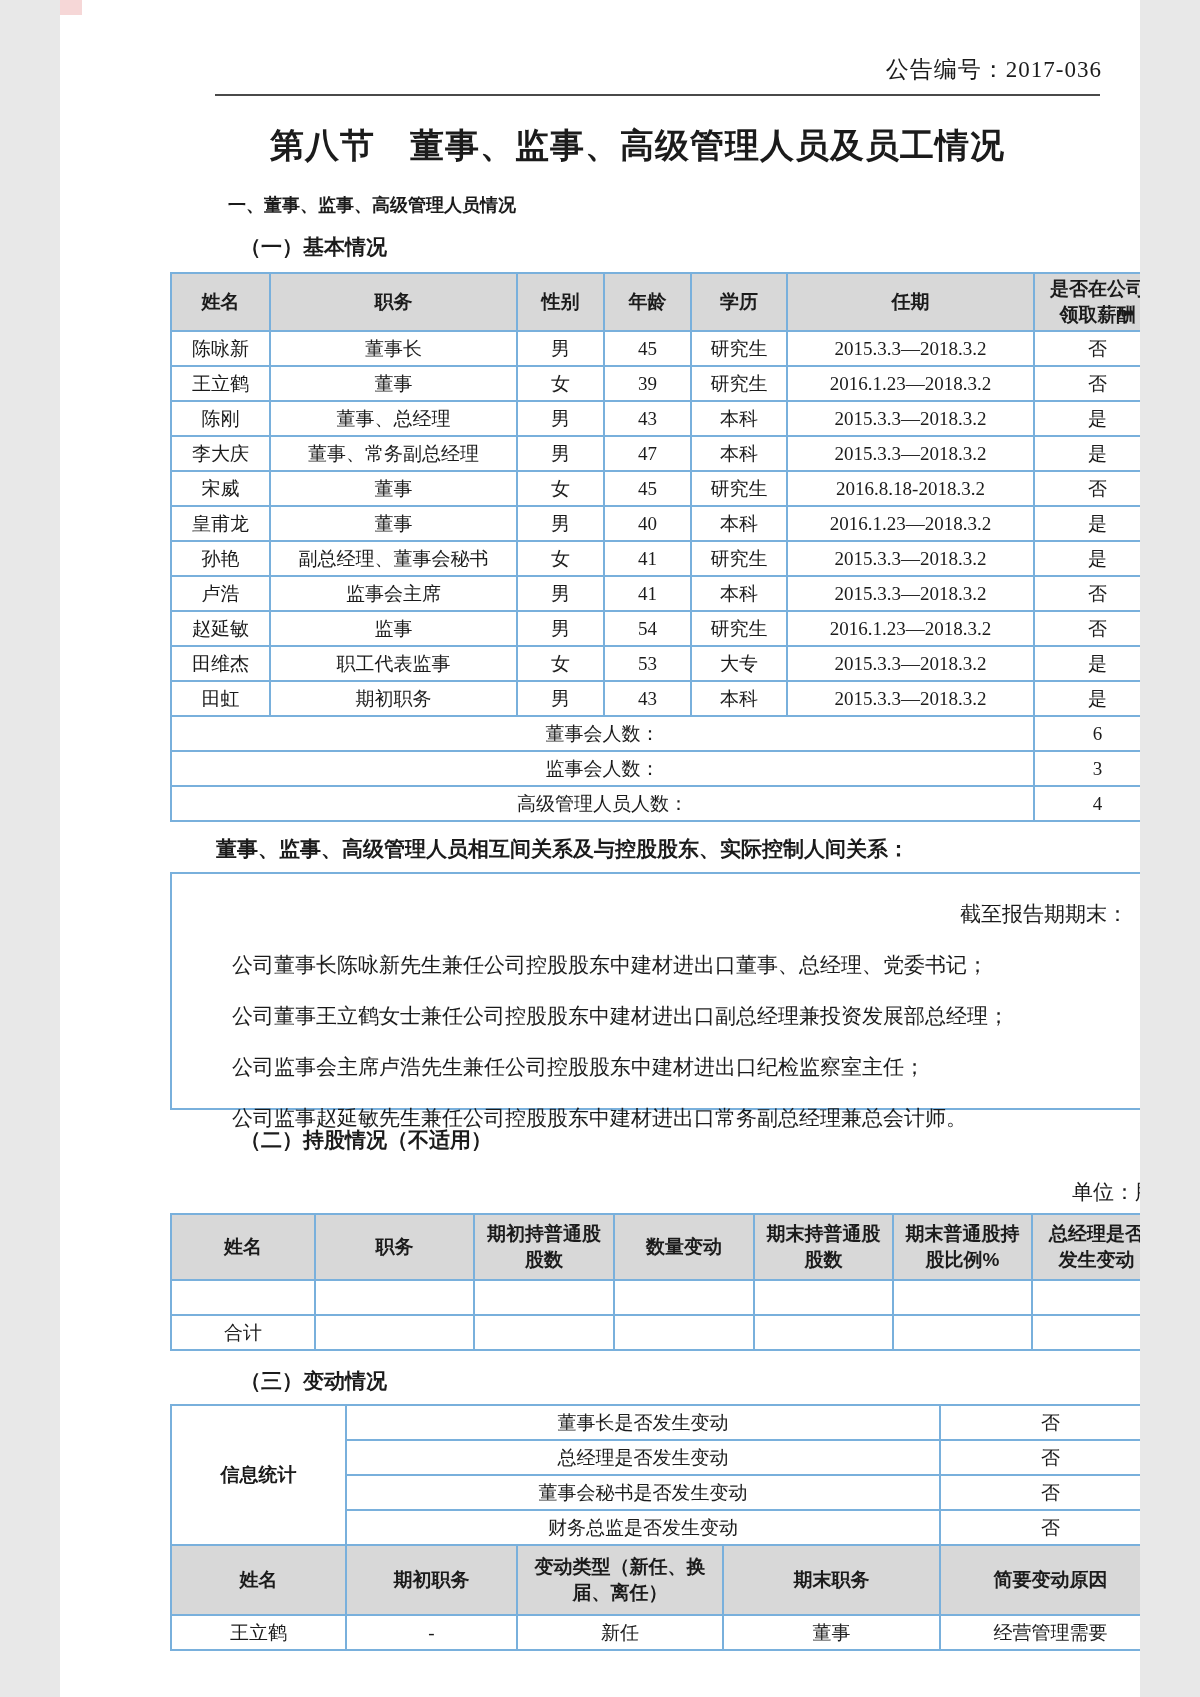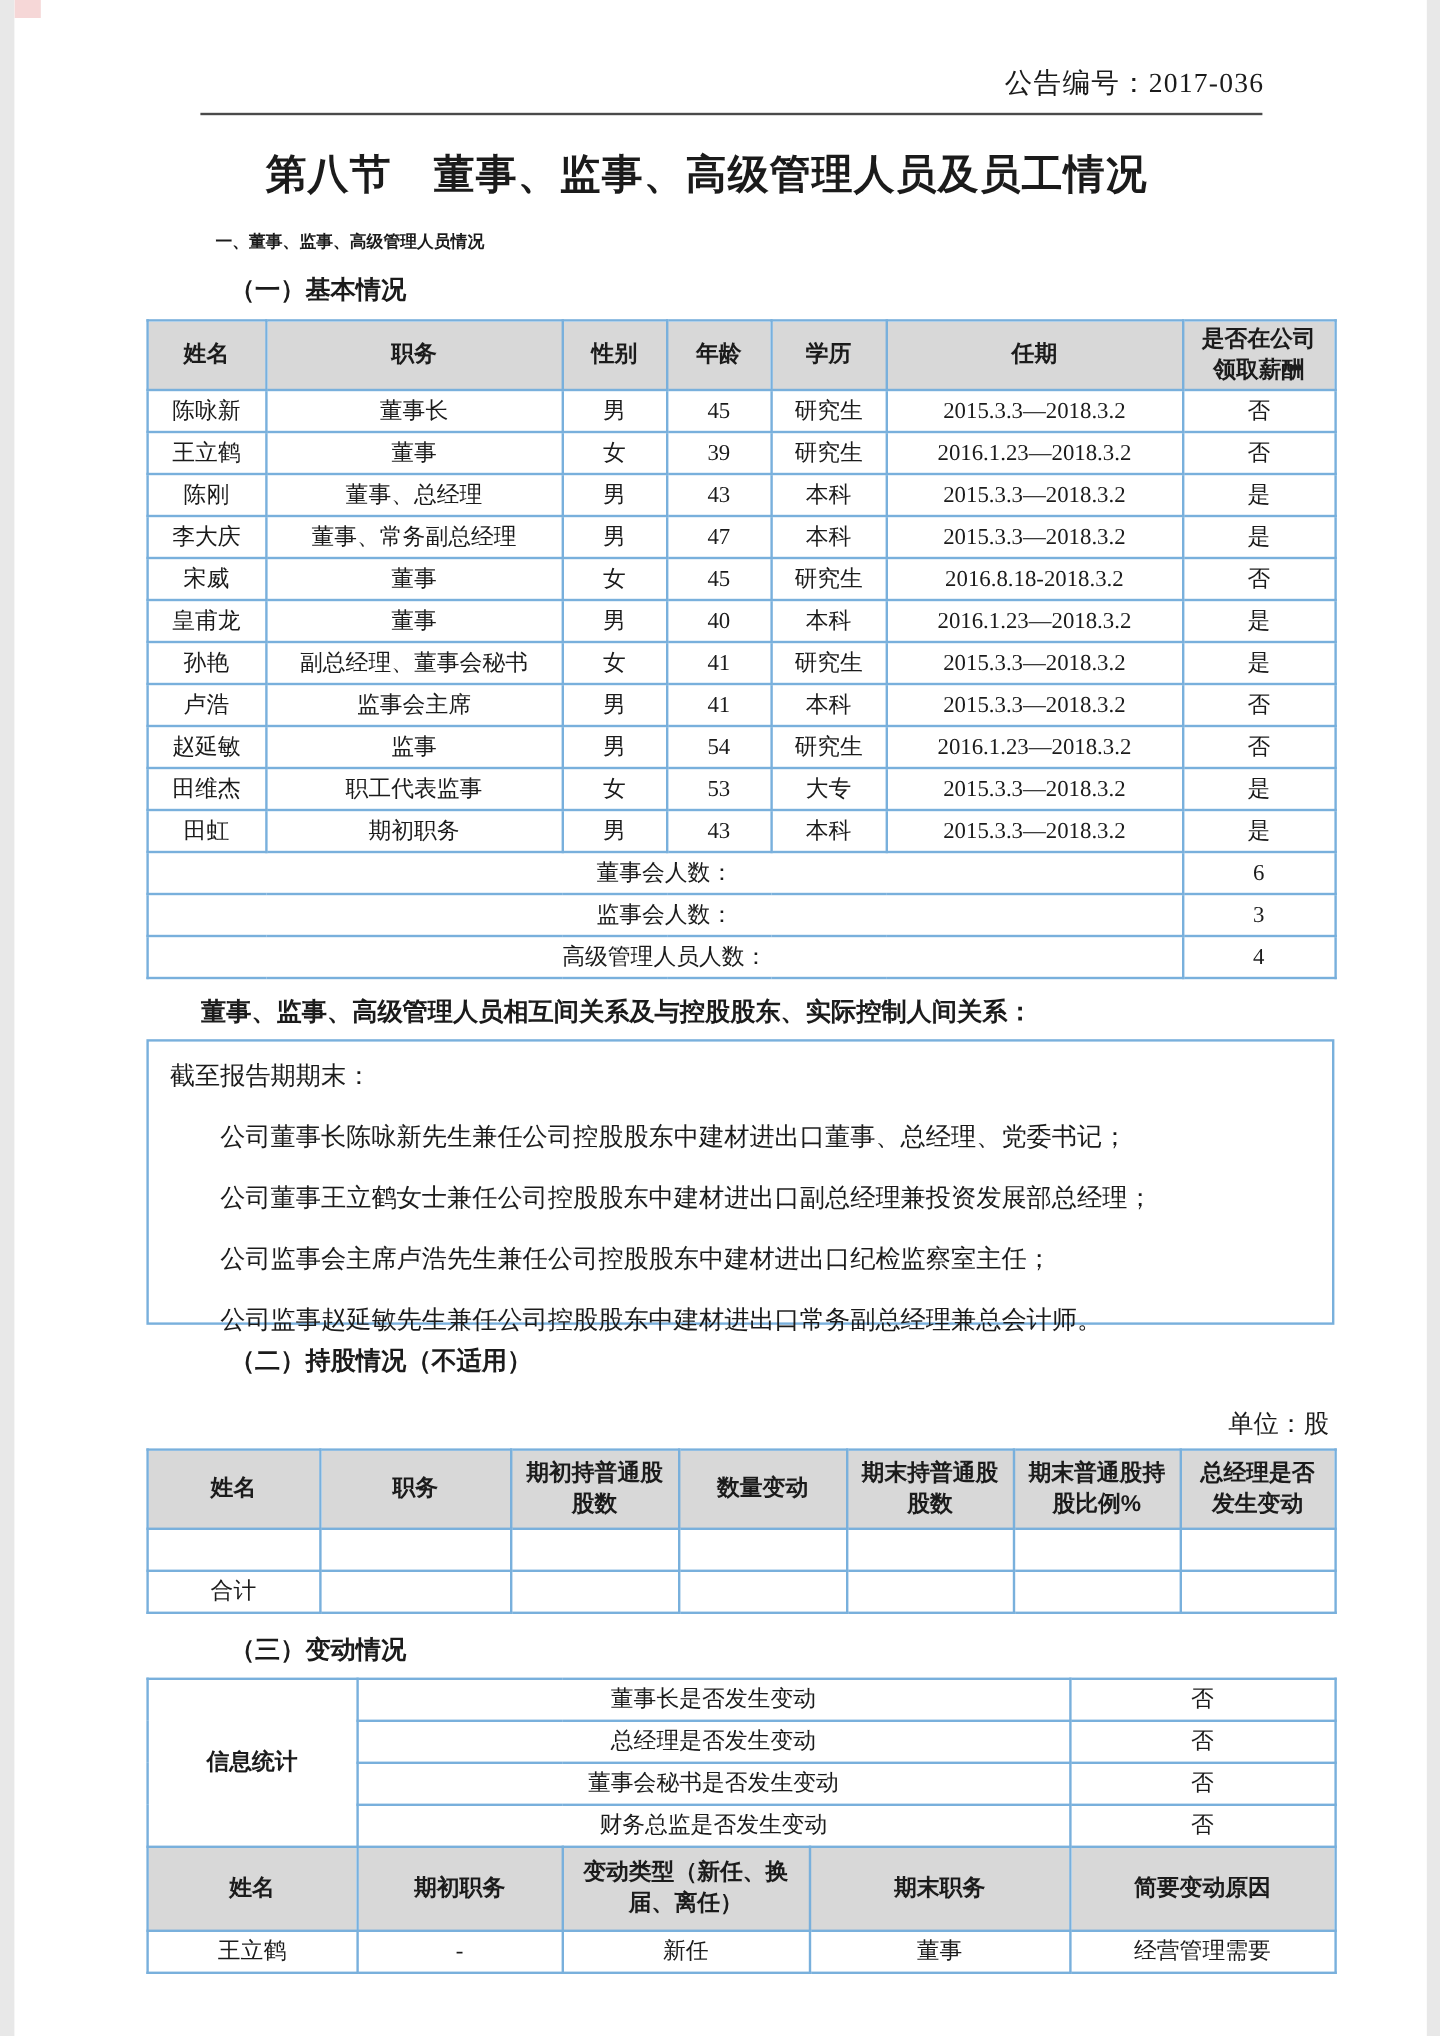--- a/index.html
+++ b/index.html
@@ -1,50 +1,50 @@
 <!DOCTYPE html>
 <html><head>
 <meta charset="utf-8">
 <style>
   html,body{margin:0;padding:0;background:#e8e8e8;}
   .page{
-    position:relative;width:1177px;height:1697px;margin:0 auto;
+    position:relative;width:1080px;height:1697px;margin:0 auto;
     background:#ffffff;color:#1b1b1b;overflow:hidden;
     font-family:"Liberation Serif","DejaVu Serif",serif;
   }
   .artifact{position:absolute;left:0;top:0;width:22px;height:15px;background:#f6d7d7;}
   .content{position:absolute;left:110px;top:0;width:990px;}
   .announce{margin-top:54px;text-align:right;padding-right:58px;font-size:23px;letter-spacing:1px;}
   .rule{margin-top:9px;margin-left:45px;width:885px;height:0;border-top:2px solid #4a4a4a;}
   .doc-title{
     margin:27px 0 0 0;text-align:center;padding-right:55px;
     font-family:Liberation Serif, serif;font-weight:bold;
     font-size:34px;letter-spacing:1px;
   }
-  .h-sec{margin:24px 0 0 58px;font-family:"Liberation Sans","DejaVu Sans",sans-serif;font-weight:bold;font-size:14px;}
+  .h-sec{margin:24px 0 0 58px;font-family:"Liberation Sans","DejaVu Sans",sans-serif;font-weight:bold;font-size:18px;}
   .h-sub{margin:16px 0 0 70px;font-family:Liberation Serif, serif;font-weight:bold;font-size:21px;}
   .h-rel{margin:13px 0 0 46px;font-family:"Liberation Sans","DejaVu Sans",sans-serif;font-weight:bold;font-size:21px;}
 
   table{border-collapse:collapse;table-layout:fixed;width:990px;font-size:19px;text-align:center;}
   th,td{border:2px solid #79b0dc;padding:1px 8px;overflow:hidden;}
   th{
     background:#d8d8d8;font-family:"Liberation Sans","DejaVu Sans",sans-serif;
     font-weight:bold;line-height:26px;
   }
   td{height:31px;line-height:26px;}
 
   .t1{margin-top:11px;}
   .t1 th{height:54px;}
   .sum-label{font-family:"Liberation Sans","DejaVu Sans",sans-serif;font-weight:normal;}
 
   .rel-box{
     margin-top:9px;box-sizing:border-box;width:990px;height:238px;
     border:2px solid #79b0dc;padding:14px 18px 0 18px;font-size:21px;
   }
-  .rel-box .intro{margin:0;}
+  .rel-box .intro{margin:12px;text-align:right;}
   .rel-box .para{margin:23px 0 0 42px;}
 
   .unit{margin-top:24px;text-align:right;padding-right:4px;font-size:21px;}
   .t2{margin-top:7px;}
   .t2 th{height:58px;padding:3px 10px;}
   .t3{margin-top:9px;}
   .t3 .stat-label{font-family:"Liberation Sans","DejaVu Sans",sans-serif;font-weight:bold;background:#fff;margin-top:40px;}
   .t3 th{height:62px;padding:3px 12px;}
 </style>
 </head>

